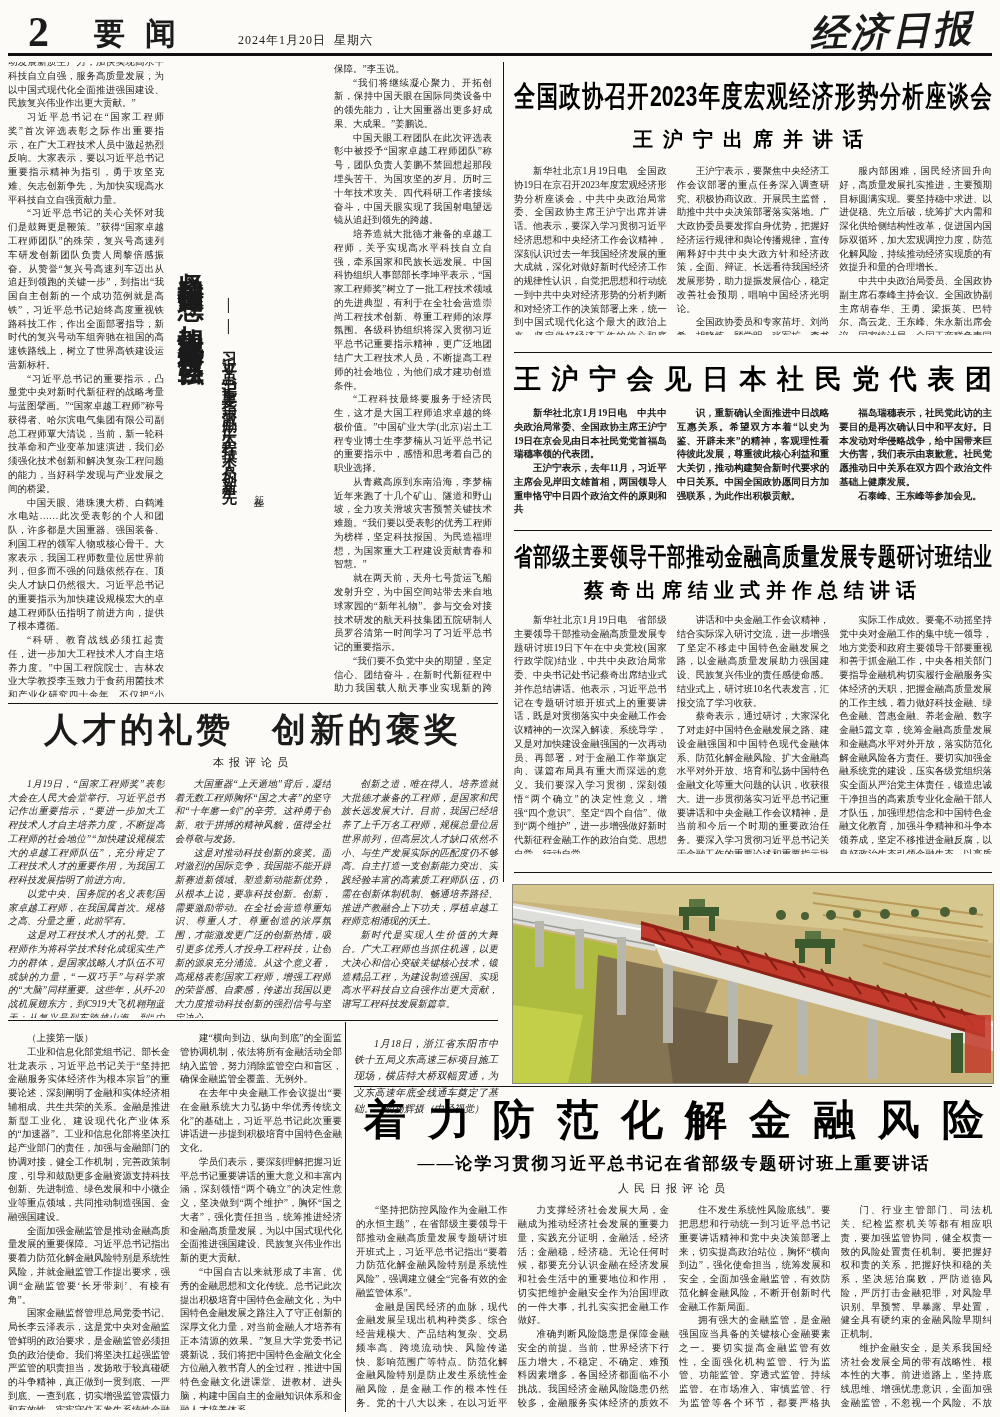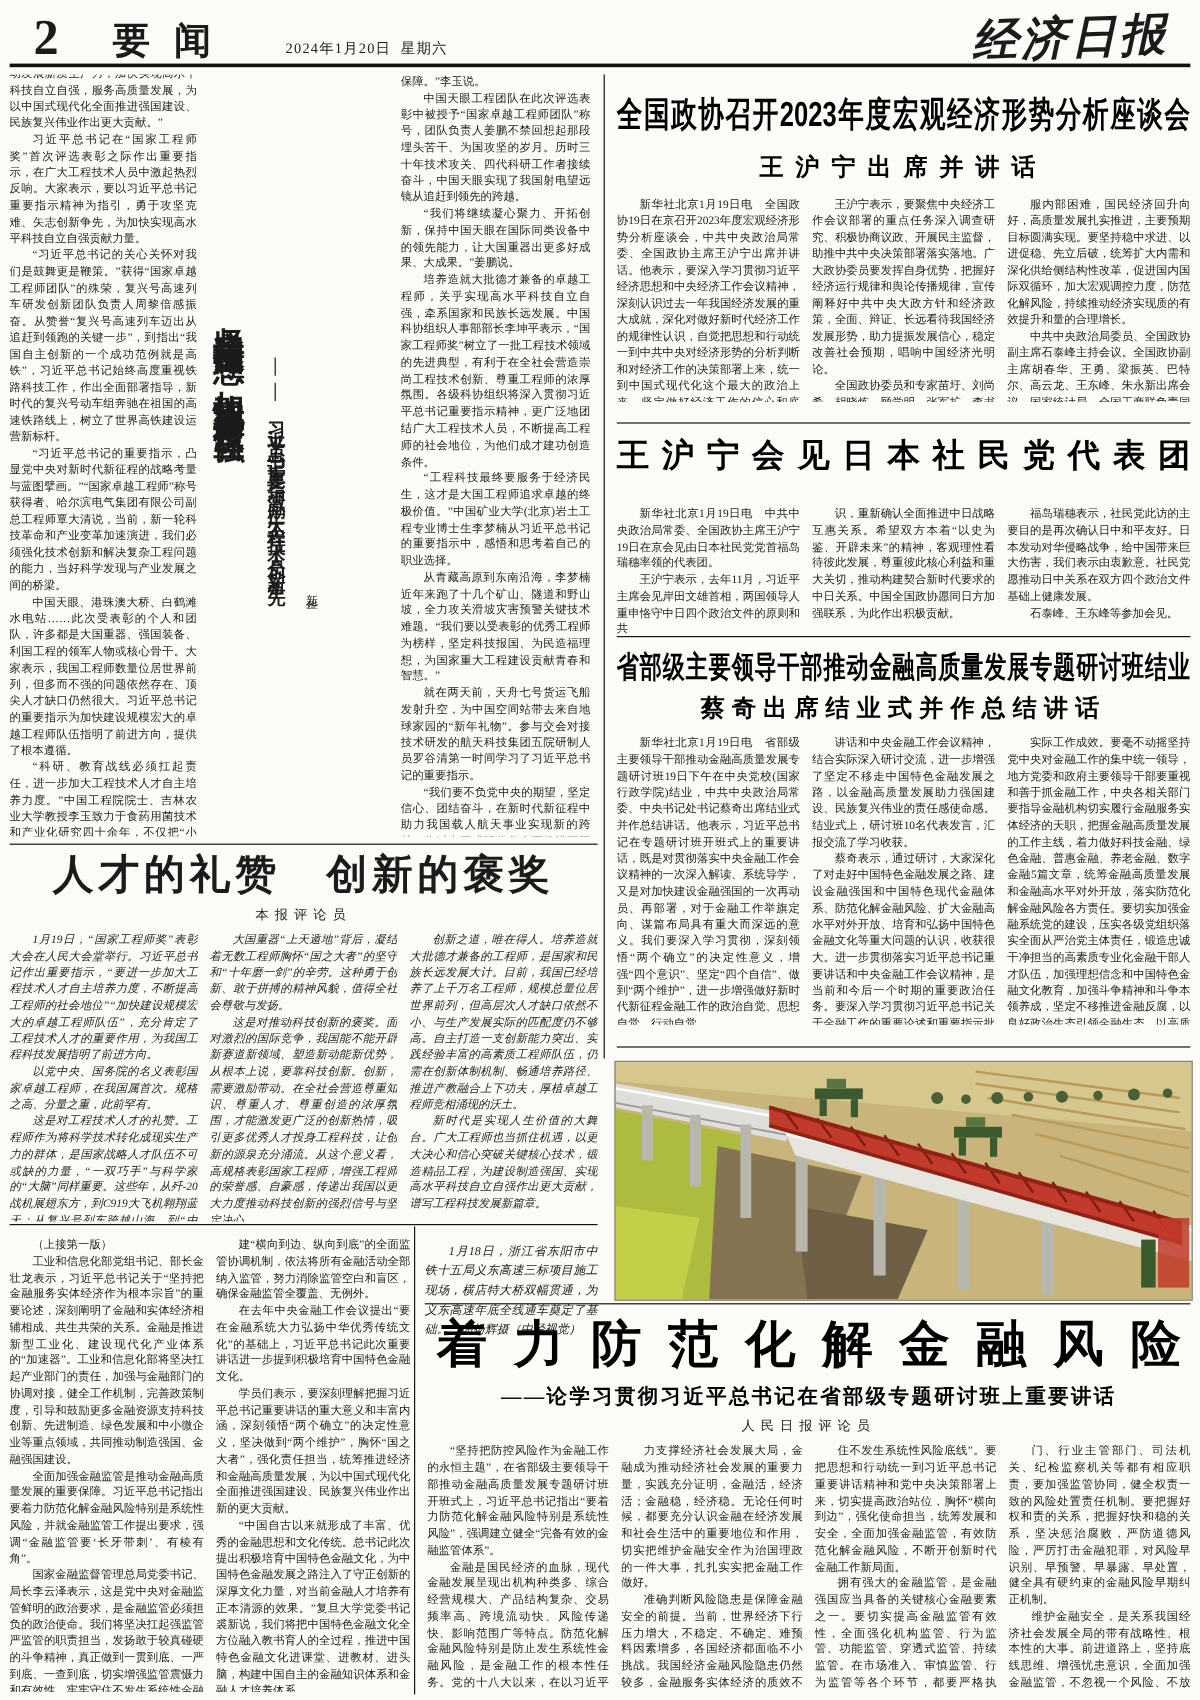--- a/index.html
+++ b/index.html
@@ -61,22 +61,22 @@
         <p>中国天眼、港珠澳大桥、白鹤滩水电站……此次受表彰的个人和团队，许多都是大国重器、强国装备、利国工程的领军人物或核心骨干。大家表示，我国工程师数量位居世界前列，但多而不强的问题依然存在、顶尖人才缺口仍然很大。习近平总书记的重要指示为加快建设规模宏大的卓越工程师队伍指明了前进方向，提供了根本遵循。</p>
         <p>“科研、教育战线必须扛起责任，进一步加大工程技术人才自主培养力度。”中国工程院院士、吉林农业大学教授李玉致力于食药用菌技术和产业化研究四十余年，不仅把“小木耳”种成了“大产业”，还在全国率先建立了菌物学科，培养了近千名食药用菌领域高端人才。</p>
       </div>
     <div class="vblock" style="flex:0 0 150px;">
       <div class="vtitle">坚定科技报国理想　加快实现高水平科技自立自强</div>
       <div class="vsub">——习近平总书记重要指示激励广大工程技术人员创新争先</div>
       <div class="vby">新华社记者</div>
     </div>
     <div class="col" style="flex:0 0 158px;">
         <p>完善菌物人才培养体系，培养更多卓越农业工程师，为产业发展和乡村振兴提供强有力的科技支撑和人才保障。”李玉说。</p>
+        <p>“我们将继续凝心聚力、开拓创新，保持中国天眼在国际同类设备中的领先能力，让大国重器出更多好成果、大成果。”姜鹏说。</p>
         <p>中国天眼工程团队在此次评选表彰中被授予“国家卓越工程师团队”称号，团队负责人姜鹏不禁回想起那段埋头苦干、为国攻坚的岁月。历时三十年技术攻关、四代科研工作者接续奋斗，中国天眼实现了我国射电望远镜从追赶到领先的跨越。</p>
-        <p>“我们将继续凝心聚力、开拓创新，保持中国天眼在国际同类设备中的领先能力，让大国重器出更多好成果、大成果。”姜鹏说。</p>
         <p>培养造就大批德才兼备的卓越工程师，关乎实现高水平科技自立自强，牵系国家和民族长远发展。中国科协组织人事部部长李坤平表示，“国家工程师奖”树立了一批工程技术领域的先进典型，有利于在全社会营造崇尚工程技术创新、尊重工程师的浓厚氛围。各级科协组织将深入贯彻习近平总书记重要指示精神，更广泛地团结广大工程技术人员，不断提高工程师的社会地位，为他们成才建功创造条件。</p>
         <p>“工程科技最终要服务于经济民生，这才是大国工程师追求卓越的终极价值。”中国矿业大学(北京)岩土工程专业博士生李梦楠从习近平总书记的重要指示中，感悟和思考着自己的职业选择。</p>
         <p>从青藏高原到东南沿海，李梦楠近年来跑了十几个矿山、隧道和野山坡，全力攻关滑坡灾害预警关键技术难题。“我们要以受表彰的优秀工程师为榜样，坚定科技报国、为民造福理想，为国家重大工程建设贡献青春和智慧。”</p>
         <p>就在两天前，天舟七号货运飞船发射升空，为中国空间站带去来自地球家园的“新年礼物”。参与交会对接技术研发的航天科技集团五院研制人员罗谷清第一时间学习了习近平总书记的重要指示。</p>
         <p>“我们要不负党中央的期望，坚定信心、团结奋斗，在新时代新征程中助力我国载人航天事业实现新的跨越，为以中国式现代化全面推进强国建设、民族复兴伟业作出更大贡献！”罗谷清说。</p>
       </div>
   </div>
 
   <div class="abs rule-h" style="left:8px;top:703px;width:490px;"></div>
 
@@ -141,21 +141,21 @@
           <p>服内部困难，国民经济回升向好，高质量发展扎实推进，主要预期目标圆满实现。要坚持稳中求进、以进促稳、先立后破，统筹扩大内需和深化供给侧结构性改革，促进国内国际双循环，加大宏观调控力度，防范化解风险，持续推动经济实现质的有效提升和量的合理增长。</p>
           <p>中共中央政治局委员、全国政协副主席石泰峰主持会议。全国政协副主席胡春华、王勇、梁振英、巴特尔、高云龙、王东峰、朱永新出席会议。国家统计局、全国工商联负责同志介绍有关情况，国务院有关部门和单位负责同志到会听取意见建议、同委员互动交流。</p>
         </div>
     </div>
   </div>
 
   <div class="abs rule-h" style="left:514px;top:352px;width:478px;"></div>
 
   <div class="abs" style="left:514px;top:364px;width:478px;">
     <div class="head-sans" style="font-size:27px;">王沪宁会见日本社民党代表团</div>
-    <div class="cols" style="height:110px;margin-top:28px;">
+    <div class="cols" style="height:110px;margin-top:12px;font-weight:bold;">
       <div class="col">
           <p>新华社北京1月19日电　中共中央政治局常委、全国政协主席王沪宁19日在京会见由日本社民党党首福岛瑞穗率领的代表团。</p>
           <p>王沪宁表示，去年11月，习近平主席会见岸田文雄首相，两国领导人重申恪守中日四个政治文件的原则和共</p>
         </div>
       <div class="col">
           <p>识，重新确认全面推进中日战略互惠关系。希望双方本着“以史为鉴、开辟未来”的精神，客观理性看待彼此发展，尊重彼此核心利益和重大关切，推动构建契合新时代要求的中日关系。中国全国政协愿同日方加强联系，为此作出积极贡献。</p>
         </div>
       <div class="col">
           <p>福岛瑞穗表示，社民党此访的主要目的是再次确认日中和平友好。日本发动对华侵略战争，给中国带来巨大伤害，我们表示由衷歉意。社民党愿推动日中关系在双方四个政治文件基础上健康发展。</p>
           <p>石泰峰、王东峰等参加会见。</p>

